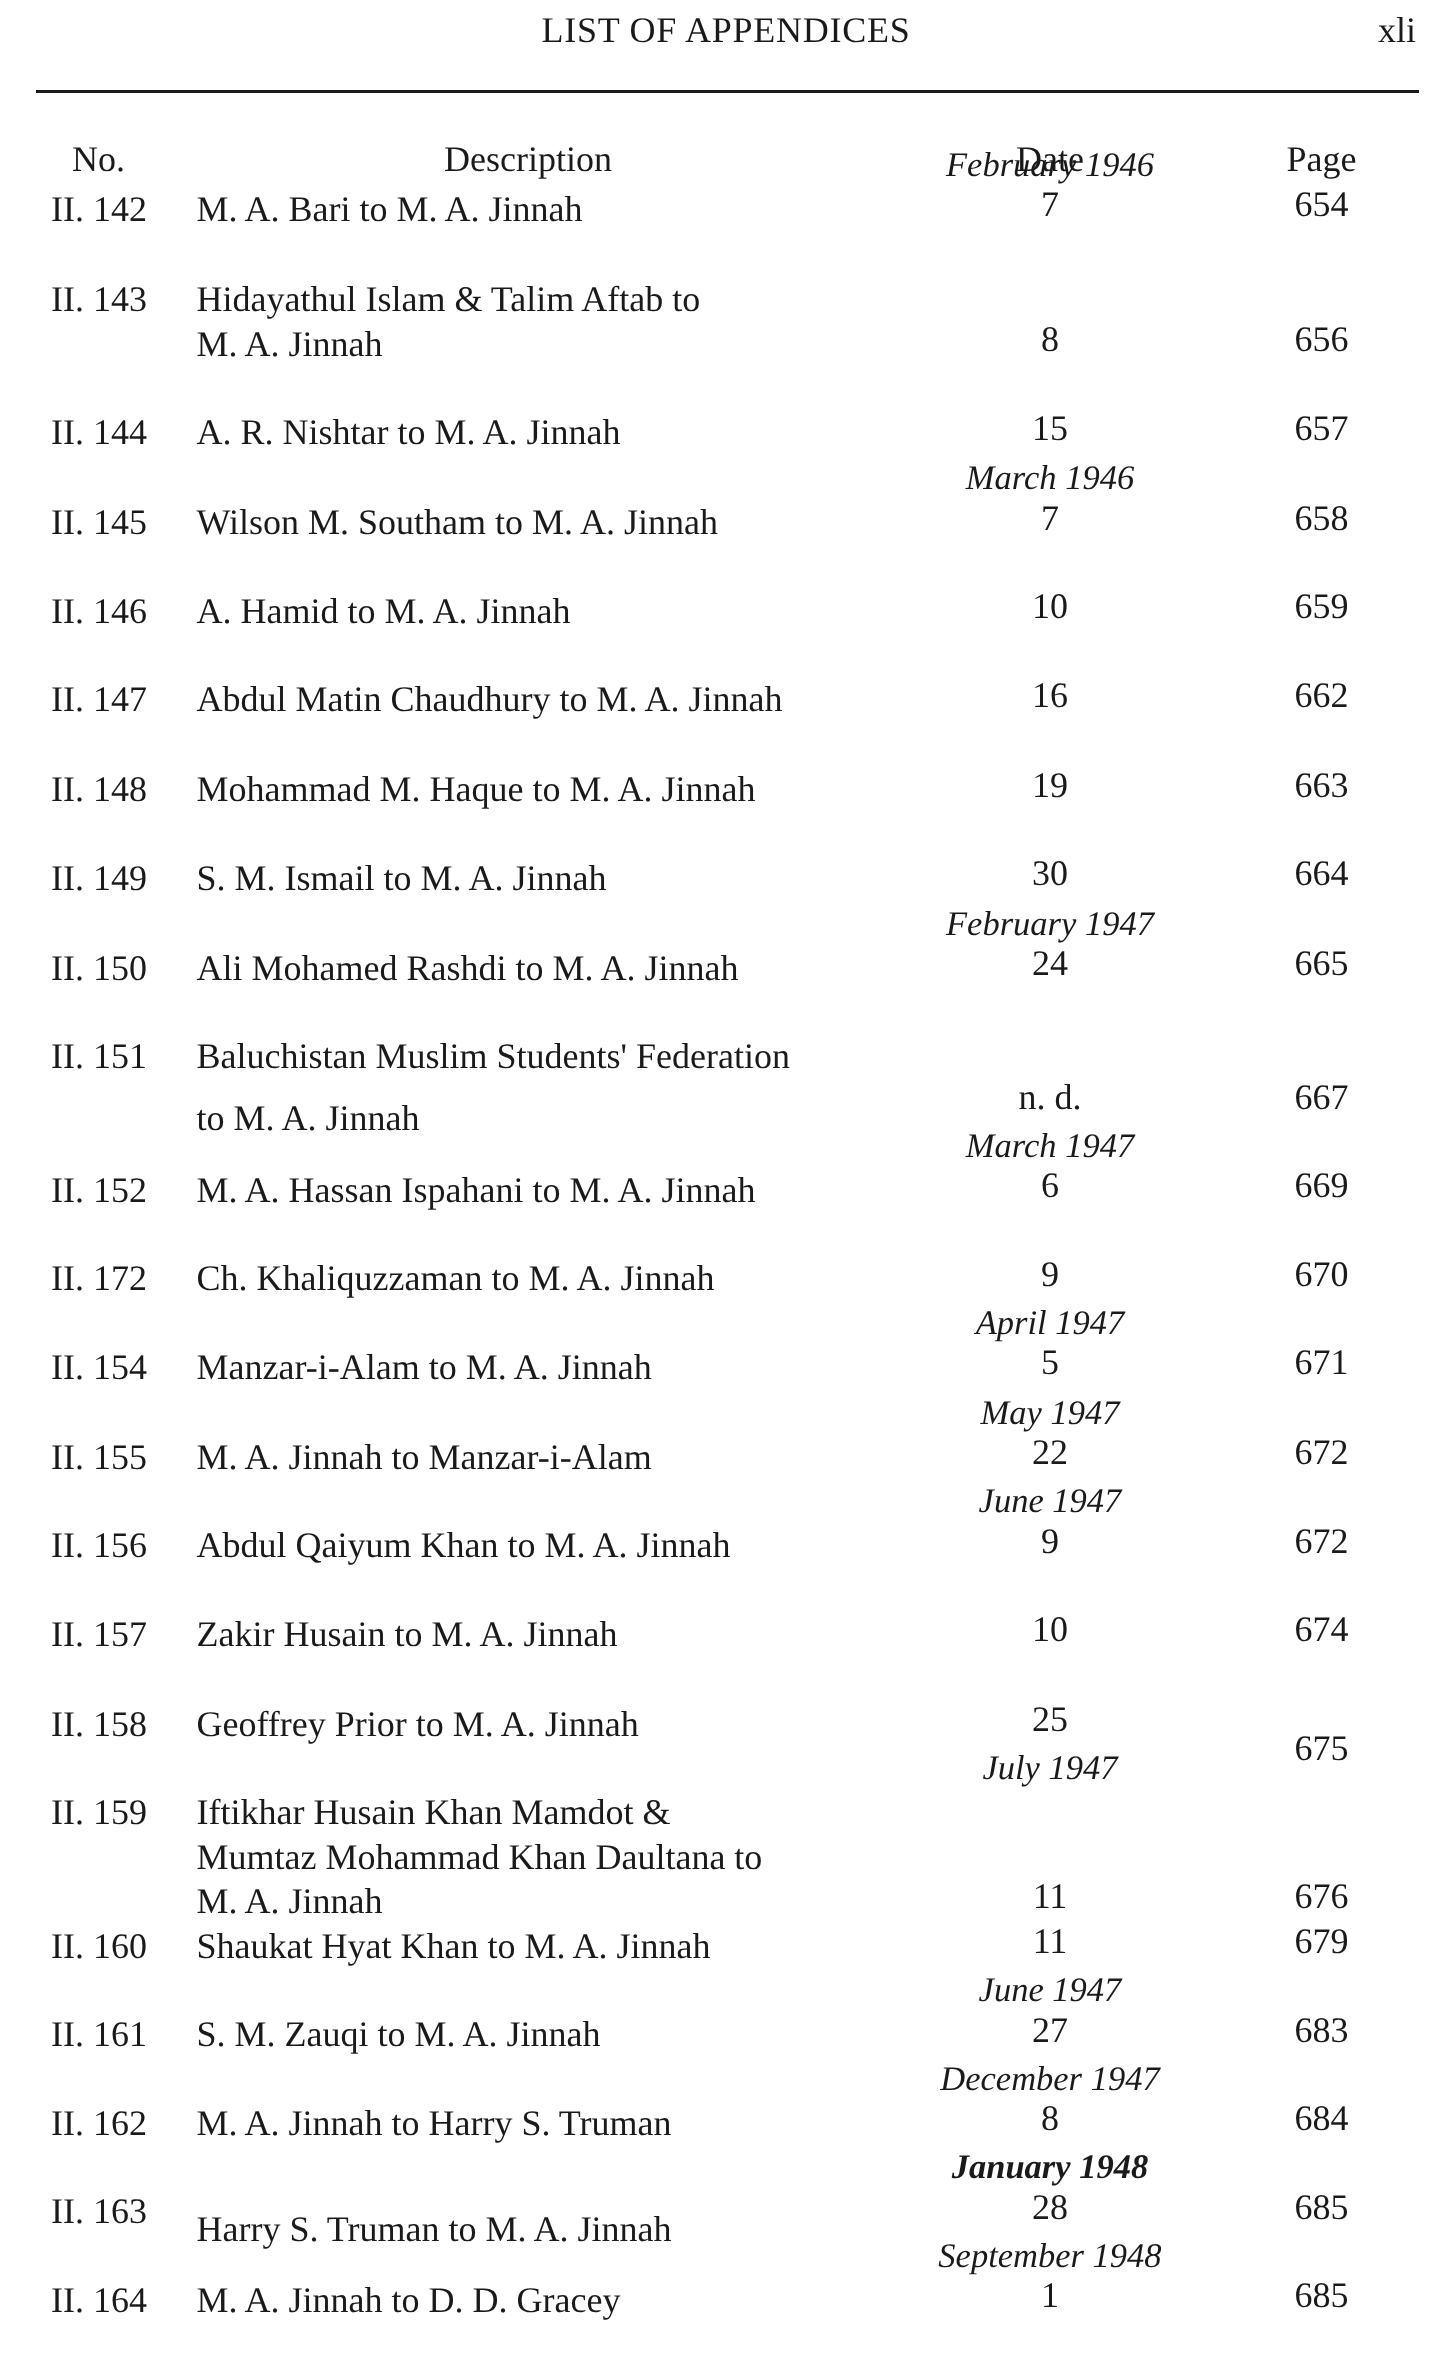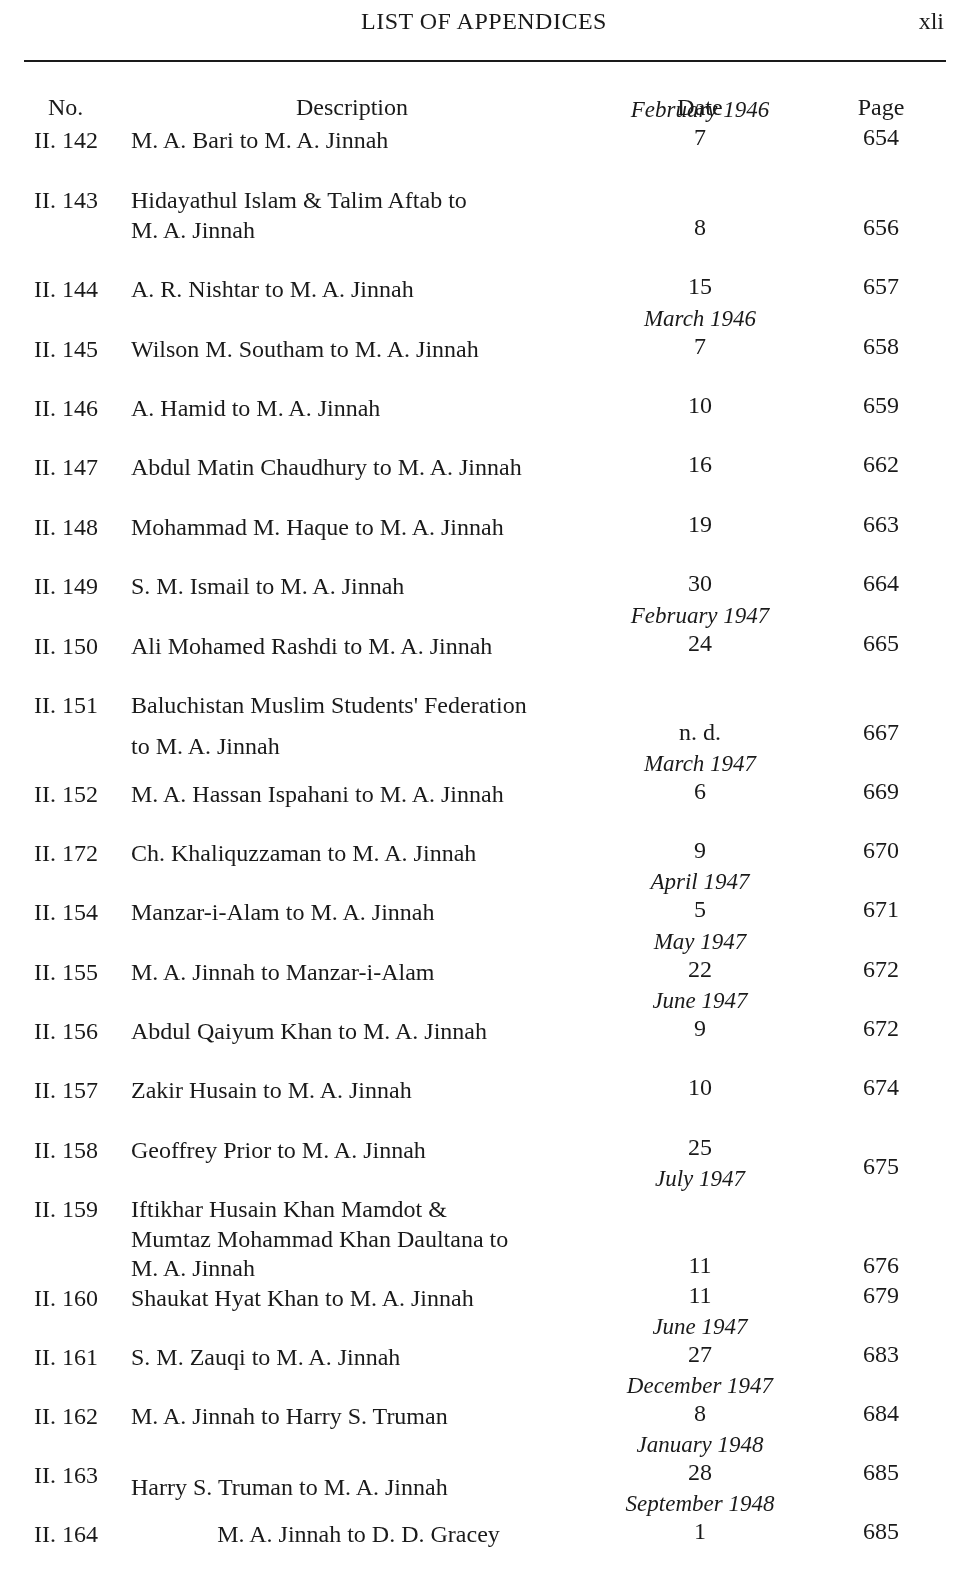--- a/index.html
+++ b/index.html
@@ -167,29 +167,29 @@
       <div class="cell c-page" style="top: -3px;">684</div>
     </div>
     <div class="row" style="top: 1461px;">
       <div class="cell c-no">II. 163</div>
       <div class="cell c-desc" style="top: 12px;">Harry S. Truman to M. A. Jinnah</div>
       <div class="cell c-date" style="top: -3px;">28</div>
       <div class="cell c-page" style="top: -3px;">685</div>
     </div>
     <div class="row" style="top: 1520px;">
       <div class="cell c-no">II. 164</div>
-      <div class="cell c-desc" style="top: 0px; text-align: center;">M. A. Jinnah to D. D. Gracey</div>
+      <div class="cell c-desc" style="top: 0px;">M. A. Jinnah to D. D. Gracey</div>
       <div class="cell c-date" style="top: -3px;">1</div>
       <div class="cell c-page" style="top: -3px;">685</div>
     </div>
     <div class="month" style="top: 95px;">February 1946</div>
     <div class="month" style="top: 304px;">March 1946</div>
     <div class="month" style="top: 601px;">February 1947</div>
     <div class="month" style="top: 749px;">March 1947</div>
     <div class="month" style="top: 867px;">April 1947</div>
     <div class="month" style="top: 927px;">May 1947</div>
     <div class="month" style="top: 986px; text-align: center;">June 1947</div>
     <div class="month" style="top: 1164px;">July 1947</div>
     <div class="month" style="top: 1312px;">June 1947</div>
     <div class="month" style="top: 1371px;">December 1947</div>
-    <div class="month" style="top: 1430px;">January 1948</div>
+    <div class="month" style="top: 1430px; font-weight: bold;">January 1948</div>
     <div class="month" style="top: 1489px;">September 1948</div>
   </div>
 
 </body></html>

